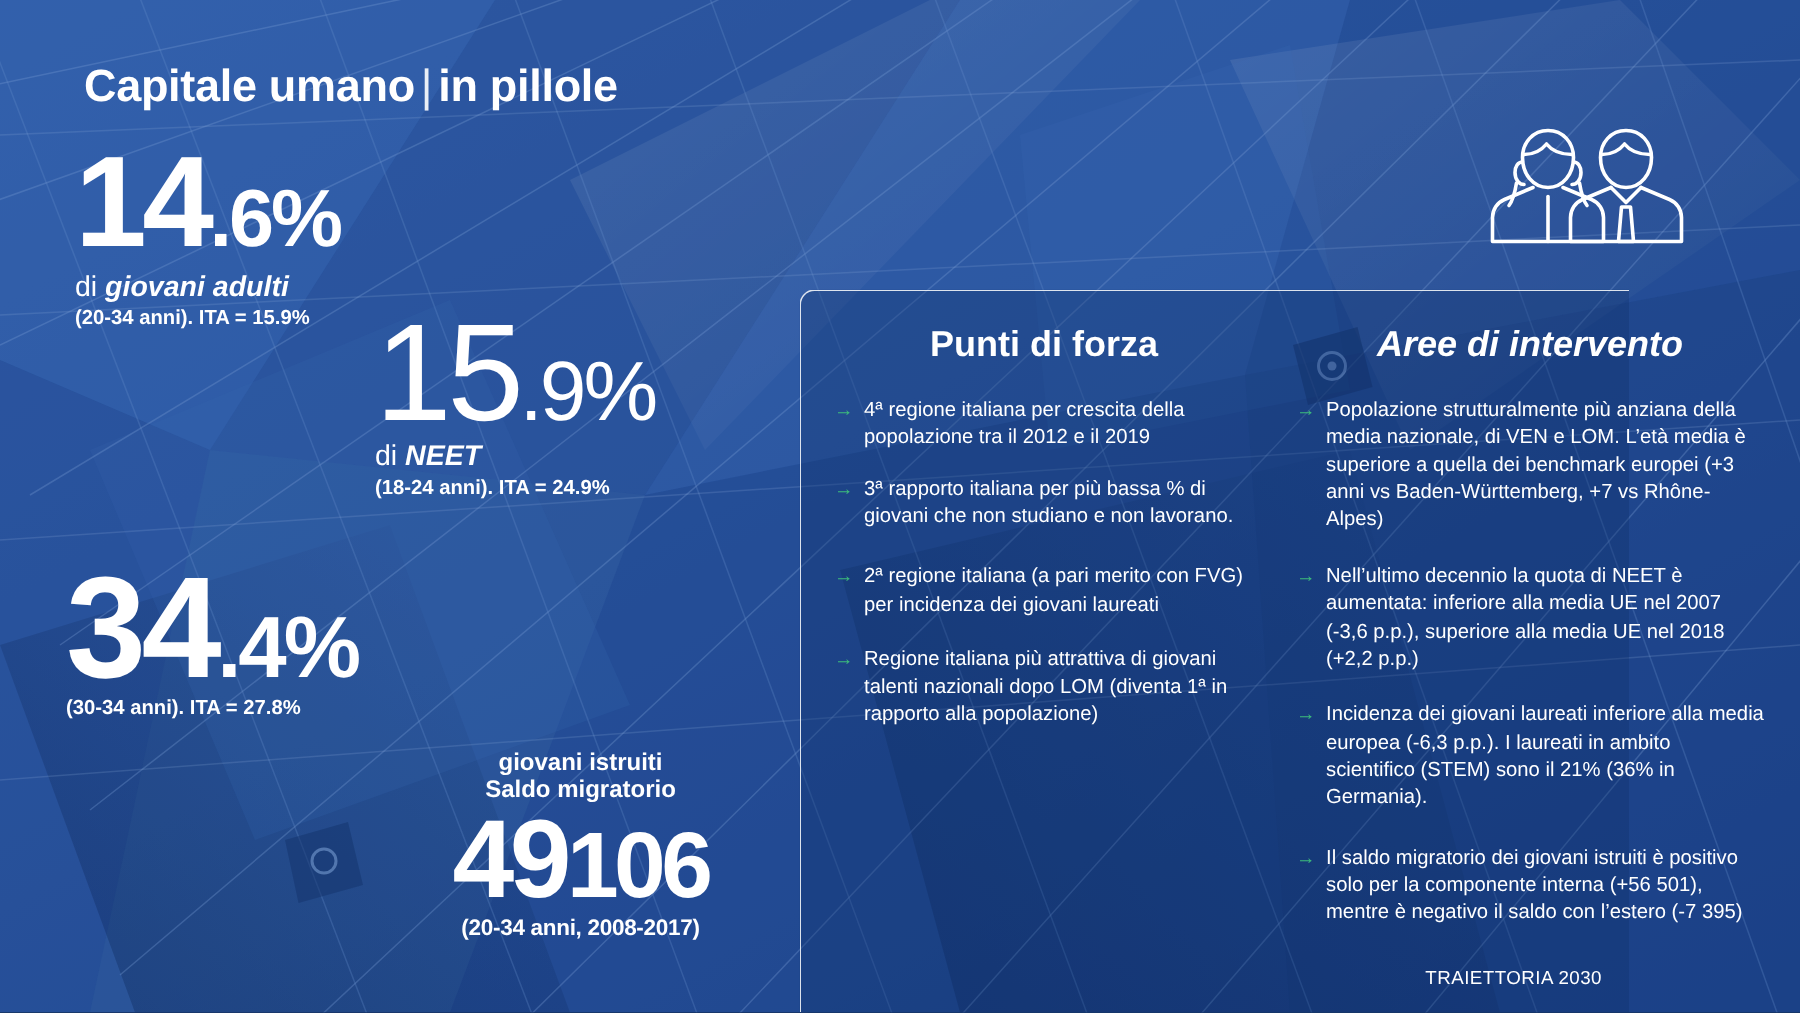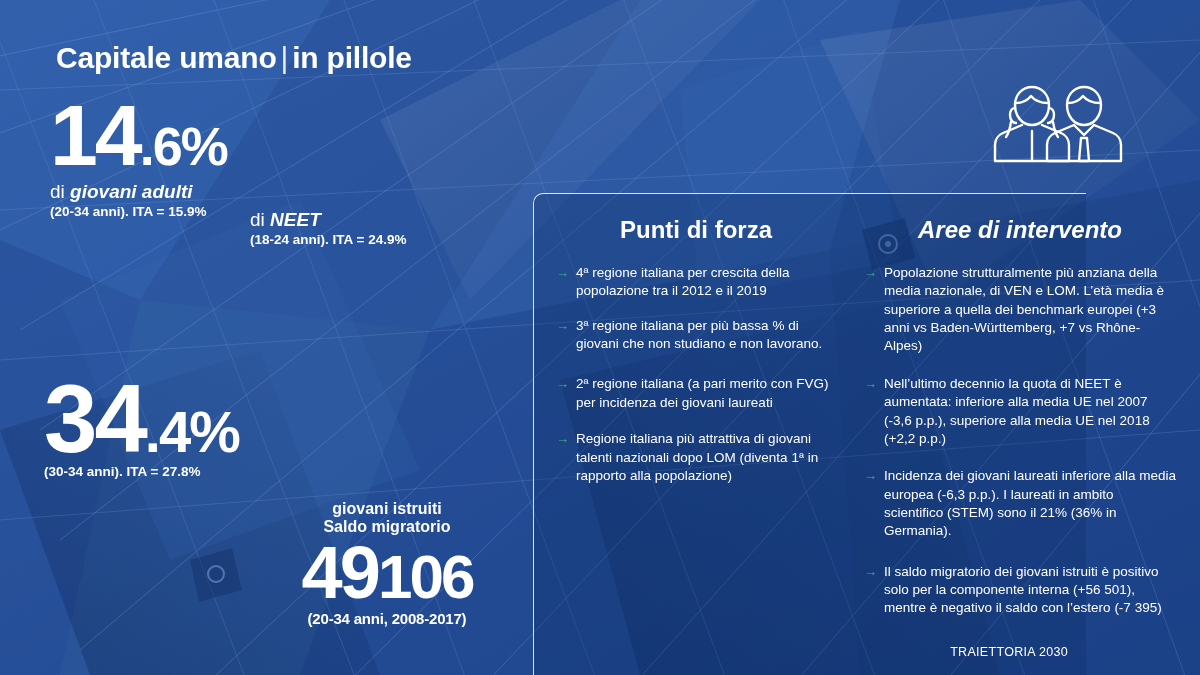--- a/index.html
+++ b/index.html
@@ -215,20 +215,21 @@
     </svg>
   </div>
 
   <div class="stat" id="stat-giovani-adulti">
     <span class="num"><span class="whole">14</span><span class="dec">.6%</span></span>
     <div class="cap1"><span class="lead">di </span><span class="em">giovani adulti</span></div>
     <div class="cap2">(20-34 anni). ITA = 15.9%</div>
   </div>
 
   <div class="stat" id="stat-neet">
+    <span class="num"><span class="whole">15</span><span class="dec">.9%</span></span>
     <div class="cap1"><span class="lead">di </span><span class="em">NEET</span></div>
     <div class="cap2">(18-24 anni). ITA = 24.9%</div>
   </div>
 
   <div class="stat" id="stat-laureati">
     <span class="num"><span class="whole">34</span><span class="dec">.4%</span></span>
     <div class="cap2">(30-34 anni). ITA = 27.8%</div>
   </div>
 
   <div id="saldo">
@@ -240,21 +241,21 @@
     <div class="cap">(20-34 anni, 2008-2017)</div>
   </div>
 
   <div class="panel">
     <div class="cols">
 
       <div class="col col-forza">
         <h2>Punti di forza</h2>
         <ul class="bullets">
           <li><span class="arrow">→</span><span>4ª regione italiana per crescita della popolazione tra il 2012 e il 2019</span></li>
-          <li><span class="arrow">→</span><span>3ª regione italiana per più bassa % di giovani che non studiano e non lavorano.</span></li>
+          <li><span class="arrow">→</span><span>3ª rapporto italiana per più bassa % di giovani che non studiano e non lavorano.</span></li>
           <li style="margin-top:22px;"><span class="arrow">→</span><span>2ª regione italiana (a pari merito con FVG) per incidenza dei giovani laureati</span></li>
           <li style="margin-top:18px;"><span class="arrow">→</span><span>Regione italiana più attrattiva di giovani talenti nazionali dopo LOM (diventa 1ª in rapporto alla popolazione)</span></li>
         </ul>
       </div>
 
       <div class="col col-aree">
         <h2>Aree di intervento</h2>
         <ul class="bullets">
           <li><span class="arrow">→</span><span>Popolazione strutturalmente più anziana della media nazionale, di VEN e LOM. L’età media è superiore a quella dei benchmark europei (+3 anni vs Baden-Württemberg, +7 vs Rhône-Alpes)</span></li>
           <li><span class="arrow">→</span><span>Nell’ultimo decennio la quota di NEET è aumentata: inferiore alla media UE nel 2007 (-3,6 p.p.), superiore alla media UE nel 2018 (+2,2 p.p.)</span></li>

